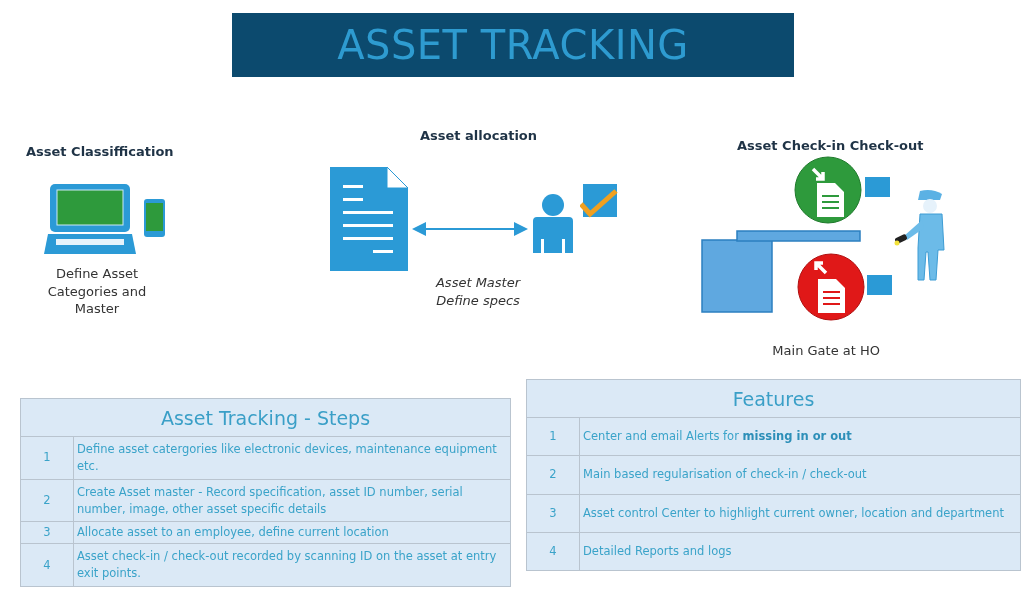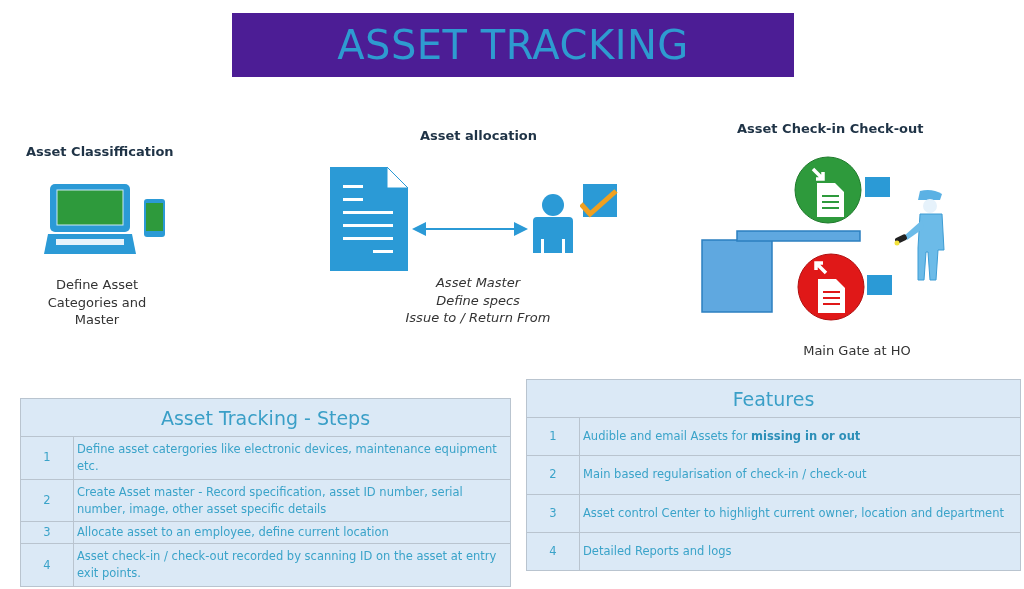--- a/index.html
+++ b/index.html
@@ -1,18 +1,18 @@
 <!DOCTYPE html>
 <html><head>
 <meta charset="utf-8">
 <style>
   html, body { margin:0; padding:0; }
   body { width:1024px; height:589px; background:#ffffff; position:relative; overflow:hidden;
          font-family:"DejaVu Sans", "Liberation Sans", sans-serif; color:#333; }
-  .title-box { position:absolute; left:232px; top:13px; width:562px; height:64px; background:#4c1d95;
+  .title-box { position:absolute; left:232px; top:13px; width:562px; height:64px; background:#0c4a6e;
                display:flex; align-items:center; justify-content:center; }
   .title-box span { font-size:40px; color:#2e9bd0; letter-spacing:0.5px; font-family:"DejaVu Sans", sans-serif; }
   .sec-heading { position:absolute; font-weight:bold; font-size:13px; color:#1f3346; white-space:nowrap; }
   .caption { position:absolute; text-align:center; font-size:13px; color:#333; line-height:17.5px; }
   .abs { position:absolute; }
   table.panel { position:absolute; border-collapse:collapse; background:#dbe9f6; }
   table.panel td, table.panel th { border:1.5px solid #b9c4cf; }
   table.panel th { font-weight:normal; font-size:19px; color:#3a9fc7; height:35px; }
   table.panel td { font-size:11.5px; color:#3aa3c9; line-height:17px; padding:0 3px; }
   table.panel td.num { text-align:center; width:46px; }
@@ -29,21 +29,21 @@
 <svg class="abs" style="left:44px;top:182px;" width="125" height="74">
   <rect x="6" y="2" width="80" height="48" rx="5" fill="#2b9ad6"></rect>
   <rect x="13" y="8" width="66" height="35" fill="#2e9a3c" stroke="#cde9f7" stroke-width="1"></rect>
   <path d="M4 52 H88 L92 72 H0 Z" fill="#2b9ad6"></path>
   <rect x="12" y="57" width="68" height="6" fill="#e6f3fb"></rect>
 </svg>
 <svg class="abs" style="left:143px;top:198px;" width="24" height="40">
   <rect x="1" y="1" width="21" height="38" rx="3" fill="#2b9ad6"></rect>
   <rect x="3" y="5" width="17" height="28" fill="#2e9a3c"></rect>
 </svg>
-<div class="caption" style="left:36px;top:276px;width:122px;">
+<div class="caption" style="left:36px;top:265px;width:122px;">
   <div>Define Asset</div>
   <div>Categories and</div>
   <div>Master</div>
 </div>
 
 <div class="sec-heading" style="left:420px;top:128px;">Asset allocation</div>
 <svg class="abs" style="left:329px;top:166px;" width="80" height="106">
   <path d="M1 1 H58 L79 22 V105 H1 Z" fill="#2b9ad6"></path>
   <path d="M58 1 L79 22 H58 Z" fill="#ffffff" stroke="#2b9ad6" stroke-width="1"></path>
   <rect x="14" y="19" width="20" height="3" fill="#fff"></rect>
@@ -62,24 +62,23 @@
   <circle cx="24" cy="12" r="11" fill="#2b9ad6"></circle>
   <path d="M4 28 Q4 24 8 24 H40 Q44 24 44 28 V60 H36 V46 H33 V60 H15 V46 H12 V60 H4 Z" fill="#2b9ad6"></path>
 </svg>
 <svg class="abs" style="left:580px;top:182px;" width="40" height="38">
   <rect x="3" y="2" width="34" height="33" fill="#2b9ad6"></rect>
   <path d="M1 22 L10 32 L36 9" fill="none" stroke="#f0a020" stroke-width="5"></path>
 </svg>
 <div class="caption" style="left:388px;top:274px;width:180px;font-style:italic;">
   <div>Asset Master</div>
   <div>Define specs</div>
-  <div>Issue to / Return From</div>
 </div>
 
-<div class="sec-heading" style="left:737px;top:121px;">Asset Check-in Check-out</div>
+<div class="sec-heading" style="left:737px;top:138px;">Asset Check-in Check-out</div>
 <svg class="abs" style="left:700px;top:155px;" width="200" height="170">
 
   <rect x="2" y="85" width="70" height="72" fill="#5fa8e0" stroke="#2b7fc0" stroke-width="1.5"></rect>
   <rect x="37" y="76" width="123" height="10" fill="#5fa8e0" stroke="#2b7fc0" stroke-width="1.5"></rect>
 
   <rect x="165" y="22" width="25" height="20" fill="#2b9ad6"></rect>
   <rect x="167" y="120" width="25" height="20" fill="#2b9ad6"></rect>
 </svg>
 <svg class="abs" style="left:791px;top:155px;" width="76" height="70">
   <circle cx="37" cy="35" r="33" fill="#2e9a3c" stroke="#1f7a2c" stroke-width="1"></circle>
@@ -98,21 +97,21 @@
   <rect x="29" y="50" width="17" height="2" fill="#e01818"></rect>
 </svg>
 <svg class="abs" style="left:892px;top:188px;" width="60" height="96">
   <path d="M28 3 Q40 0 50 6 L48 12 H26 Z" fill="#5bb1e4"></path>
   <circle cx="38" cy="18" r="7" fill="#e6f2fb"></circle>
   <path d="M28 26 H50 L52 62 H46 L44 92 H38 L36 64 H34 L32 92 H26 L26 60 Z" fill="#6cbbe8" stroke="#3d9cd4" stroke-width="1"></path>
   <path d="M30 32 L12 48 L15 52 L32 40 Z" fill="#6cbbe8"></path>
   <rect x="3" y="48" width="12" height="6" rx="2" fill="#222" transform="rotate(-25 9 51)"></rect>
   <circle cx="5" cy="55" r="2.5" fill="#f3e23a"></circle>
 </svg>
-<div class="caption" style="left:792px;top:342px;width:130px;">Main Gate at HO</div>
+<div class="caption" style="left:750px;top:342px;width:130px;text-align:right;">Main Gate at HO</div>
 
 <table class="panel" style="left:20px;top:398px;width:491px;height:189px;">
   <tbody>
       <tr>
     <th colspan="2">Asset Tracking - Steps</th>
   </tr>
   <tr>
     <td class="num">1</td>
     <td>Define asset catergories like electronic devices, maintenance equipment etc.</td>
   </tr>
@@ -131,21 +130,21 @@
 </tbody>
   </table>
 
 <table class="panel" style="left:526px;top:379px;width:495px;height:192px;">
   <tbody>
       <tr>
     <th colspan="2">Features</th>
   </tr>
   <tr>
     <td class="num">1</td>
-    <td><span>Audible and email Assets for </span><span class="bold">missing in or out</span></td>
+    <td><span>Center and email Alerts for </span><span class="bold">missing in or out</span></td>
   </tr>
   <tr>
     <td class="num">2</td>
     <td>Main based regularisation of check-in / check-out</td>
   </tr>
   <tr>
     <td class="num">3</td>
     <td>Asset control Center to highlight current owner, location and department</td>
   </tr>
   <tr>

